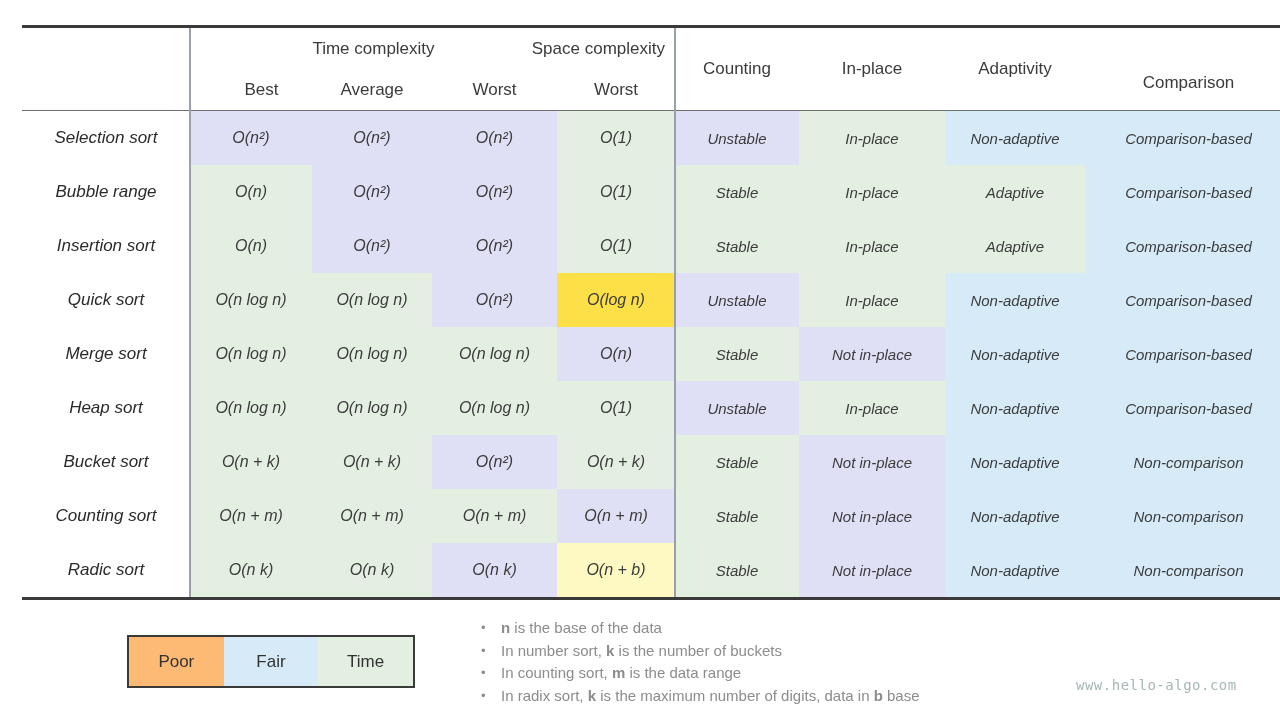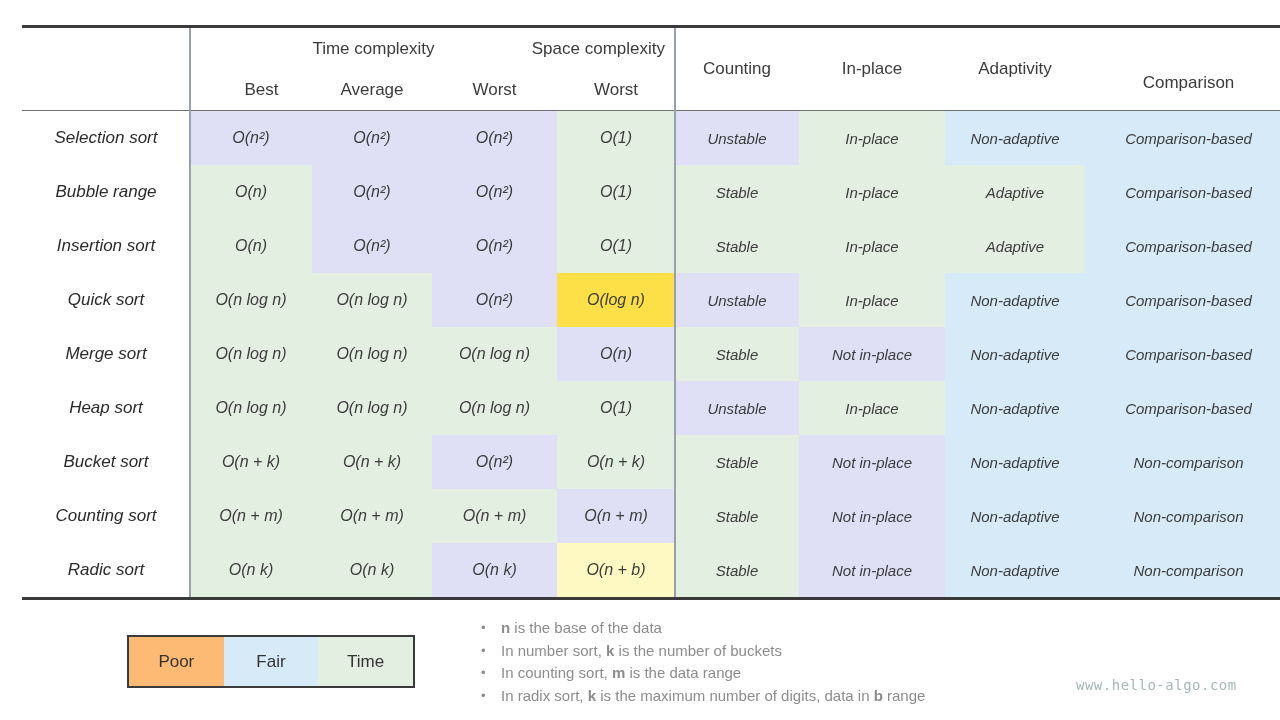--- a/index.html
+++ b/index.html
@@ -255,19 +255,19 @@
       <div class="fn-line">
         <span class="fn-bullet">•</span>
         <span class="fn-text"><span>In number sort, </span><span class="b">k</span><span> is the number of buckets</span></span>
       </div>
       <div class="fn-line">
         <span class="fn-bullet">•</span>
         <span class="fn-text"><span>In counting sort, </span><span class="b">m</span><span> is the data range</span></span>
       </div>
       <div class="fn-line">
         <span class="fn-bullet">•</span>
-        <span class="fn-text"><span>In radix sort, </span><span class="b">k</span><span> is the maximum number of digits, data in </span><span class="b">b</span><span> range</span></span>
+        <span class="fn-text"><span>In radix sort, </span><span class="b">k</span><span> is the maximum number of digits, data in </span><span class="b">b</span><span> base</span></span>
       </div>
     </div>
 
   <div class="watermark">www.hello-algo.com</div>
 
 </div>
 
 </body></html>

